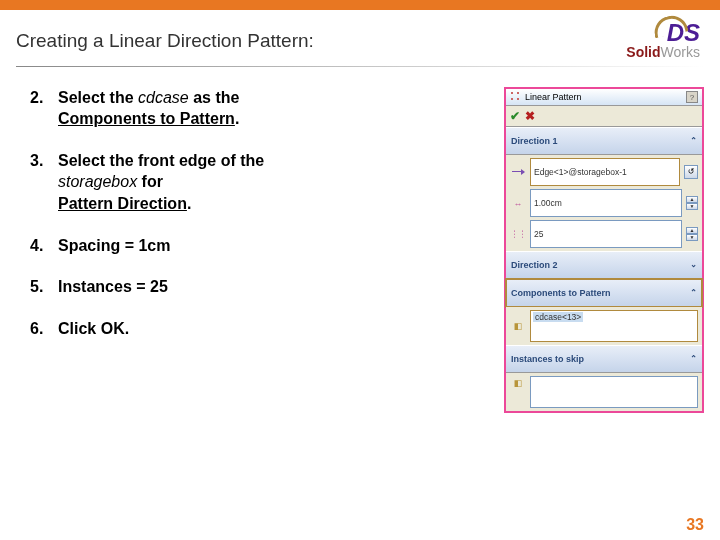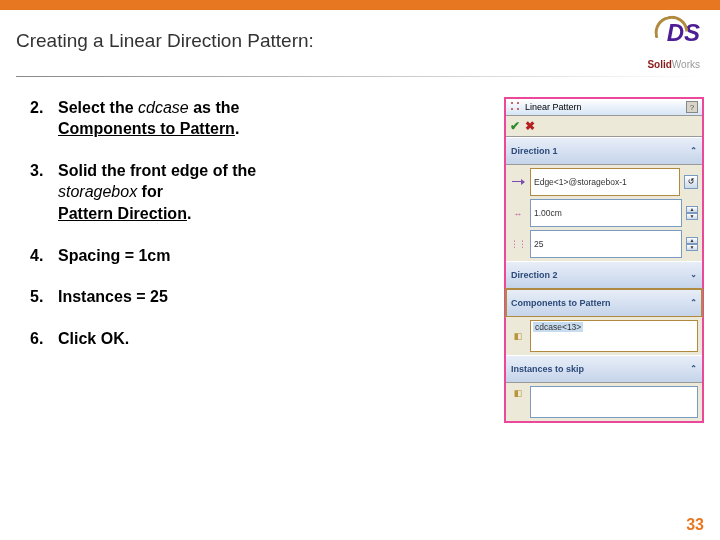--- a/index.html
+++ b/index.html
@@ -46,24 +46,24 @@
     content: "";
     position: absolute;
     left: -14px; top: -6px;
     width: 28px; height: 16px;
     border: 3px solid #b08a3e;
     border-bottom: none;
     border-radius: 18px 18px 0 0;
     transform: rotate(-12deg);
   }
   .logo-text {
-    font-size: 10px;
+    font-size: 14px;
     font-weight: bold;
     color: #8a1919;
-    margin-top: 15px;
+    margin-top: 0;
   }
   .logo-text .bold { color: #8a1919; }
   .logo-text .light { color: #999; font-weight: normal; }
   .divider {
     margin: 0 16px;
     height: 1px;
     background: linear-gradient(to right, #888, #fff);
   }
   .content {
     display: flex;
@@ -267,21 +267,21 @@
 <div class="divider"></div>
 
 <div class="content">
   <div class="steps" id="steps-container">
       <div class="step">
         <div class="step-num">2.</div>
         <div class="step-body"><span>Select the </span><span class="italic">cdcase</span><span> as the </span><br><span class="underline">Components to Pattern</span><span>.</span></div>
       </div>
       <div class="step">
         <div class="step-num">3.</div>
-        <div class="step-body"><span>Solid the front edge of the</span><br><span> </span><span class="italic">storagebox</span><span> for</span><br><span class="underline">Pattern Direction</span><span>.</span></div>
+        <div class="step-body"><span>Select the front edge of the</span><br><span> </span><span class="italic">storagebox</span><span> for</span><br><span class="underline">Pattern Direction</span><span>.</span></div>
       </div>
       <div class="step">
         <div class="step-num">4.</div>
         <div class="step-body"><span>Spacing = 1cm</span></div>
       </div>
       <div class="step">
         <div class="step-num">5.</div>
         <div class="step-body"><span>Instances = 25</span></div>
       </div>
       <div class="step">

